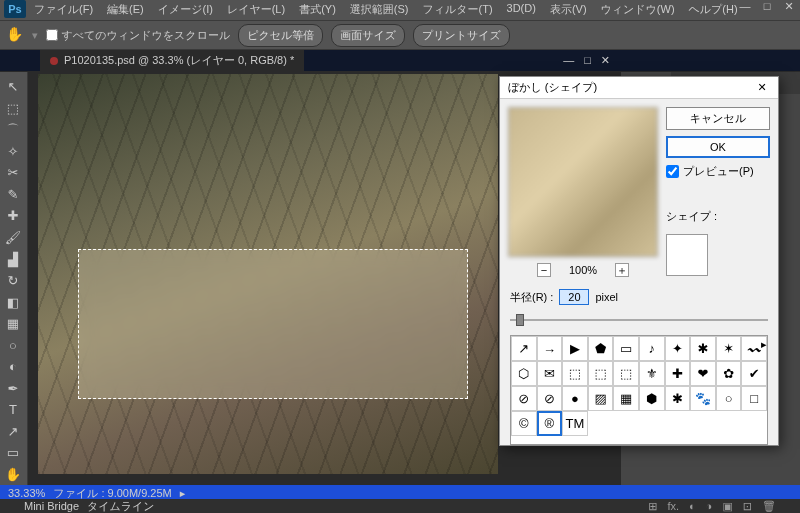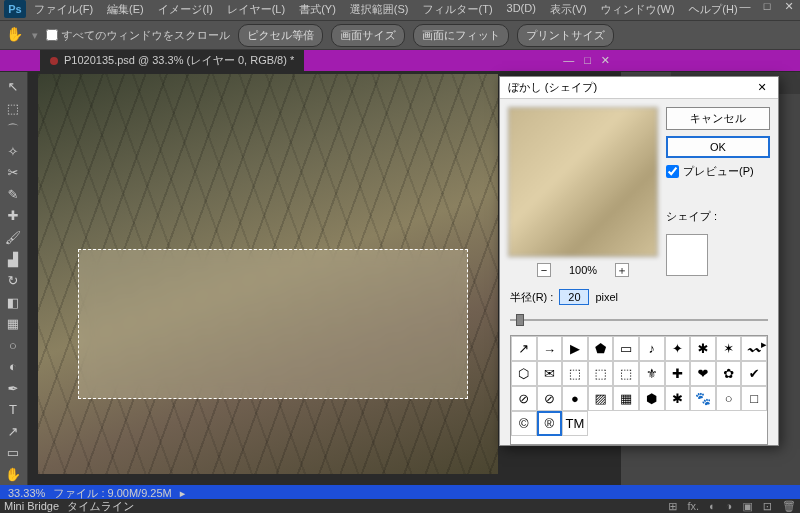--- a/index.html
+++ b/index.html
@@ -7,37 +7,37 @@
 .menubar{height:20px;background:#535353;display:flex;padding:0 4px;gap:2px}
 .ps-logo{width:22px;height:18px;background:#0a3c5e;color:#5fb3e8;font-weight:bold;font-size:11px;display:flex;align-items:center;justify-content:center;border-radius:2px}
 .menubar span{padding:2px 6px;cursor:default}
 .winctrl{position:absolute;top:0;right:4px;display:flex;gap:8px}
 .winctrl div{width:14px;height:12px;display:flex;align-items:center;justify-content:center;color:#ccc}
 .toolbar{height:30px;background:#535353;border-top:1px solid #3a3a3a;border-bottom:1px solid #3a3a3a;display:flex;align-items:center;padding:0 6px;gap:8px}
 .hand-icon{width:18px;height:18px;color:#ddd;font-size:14px}
 .chk{display:flex;align-items:center;gap:4px}
 .chk input{width:12px;height:12px}
 .tbtn{background:#666;border:1px solid #333;padding:3px 8px;color:#ddd;border-radius:10px}
-.doc-tab{height:22px;background:#a21caf;display:flex;align-items:center;padding-left:40px;border-bottom:1px solid #2a2a2a}
+.doc-tab{height:22px;background:#0f172a;display:flex;align-items:center;padding-left:40px;border-bottom:1px solid #2a2a2a}
 .doc-tab .tab{background:#2a2a2a;padding:3px 10px;display:flex;align-items:center;gap:6px;font-size:10px}
 .dot{width:8px;height:8px;border-radius:50%;background:#a03030}
 .tab-ctl{margin-left:auto;margin-right:180px;display:flex;gap:10px;padding-right:10px}
 .main{position:absolute;top:72px;left:0;right:0;bottom:28px;display:flex}
 .tools{width:28px;background:#535353;border-right:1px solid #3a3a3a;display:flex;flex-direction:column;padding-top:4px}
 .tools div{width:26px;height:22px;display:flex;align-items:center;justify-content:center;color:#ccc;font-size:13px}
 .canvas{flex:1;background:#2a2a2a;position:relative;overflow:hidden}
 .img{position:absolute;top:2px;left:10px;width:460px;height:400px;background:linear-gradient(160deg,#3a4030 0%,#6b6850 30%,#8a8060 50%,#706050 70%,#4a4530 100%);overflow:hidden}
 .img::before{content:"";position:absolute;inset:0;background:repeating-linear-gradient(110deg,rgba(0,0,0,0.15) 0 2px,transparent 2px 20px),repeating-linear-gradient(70deg,rgba(0,0,0,0.1) 0 2px,transparent 2px 25px)}
 .blur-region{position:absolute;top:175px;left:40px;width:390px;height:150px;border:1px dashed #fff;background:rgba(200,190,160,0.4);backdrop-filter:blur(8px)}
 .rpanel{width:180px;background:#464646;border-left:1px solid #2a2a2a}
 .rpanel .ptab{height:22px;background:#3a3a3a;display:flex}
 .rpanel .ptab span{padding:4px 10px;font-size:10px}
 .rpanel .ptab span.act{background:#464646}
 .status{position:absolute;bottom:12px;left:0;right:0;height:16px;background:#1d4ed8;display:flex;align-items:center;padding:0 8px;gap:8px;font-size:10px}
-.status2{position:absolute;bottom:0;left:0;right:0;height:14px;background:#2f2f2f;display:flex;align-items:center;padding:0 4px;gap:8px;font-size:10px}
+.status2{position:absolute;bottom:0;left:0;right:0;height:14px;background:#2f2f2f;display:flex;align-items:center;padding:0 24px;gap:8px;font-size:10px}
 .status2 .right{margin-left:auto;display:flex;gap:10px;color:#999}
 
 .dlg{position:absolute;top:76px;left:499px;width:280px;height:370px;background:#f0f0f0;border:1px solid #888;box-shadow:3px 3px 12px rgba(0,0,0,0.5);color:#000}
 .dlg-title{height:22px;background:#fff;border-bottom:1px solid #ccc;padding:3px 8px;display:flex;align-items:center;font-size:11px}
 .dlg-title .x{margin-left:auto;width:16px;text-align:center}
 .dlg-body{padding:8px;display:flex;gap:8px}
 .preview{width:150px}
 .pv-img{width:150px;height:150px;border:1px solid #999;background:linear-gradient(135deg,#c8b890 0%,#e0d0a8 40%,#b0a078 70%,#d0c098 100%);filter:blur(2px)}
 .pv-ctl{display:flex;align-items:center;justify-content:center;gap:18px;margin-top:6px;font-size:10px}
 .pv-ctl .btn{width:14px;height:14px;border:1px solid #999;display:flex;align-items:center;justify-content:center;background:#fff}
@@ -83,21 +83,20 @@
 
 <div class="toolbar">
   <div class="hand-icon">✋</div>
   <div style="color:#888">▾</div>
   <label class="chk">
     <input type="checkbox" style="">
       <span>すべてのウィンドウをスクロール</span>
   </label>
   <button class="tbtn">ピクセル等倍</button>
   <button class="tbtn">画面サイズ</button>
-  <button class="tbtn">画面にフィット</button>
   <button class="tbtn">プリントサイズ</button>
 </div>
 
 <div class="doc-tab">
   <div class="tab">
     <div class="dot"></div>
     <span>P1020135.psd @ 33.3% (レイヤー 0, RGB/8) *</span>
   </div>
   <div class="tab-ctl">
     <span>—</span>

